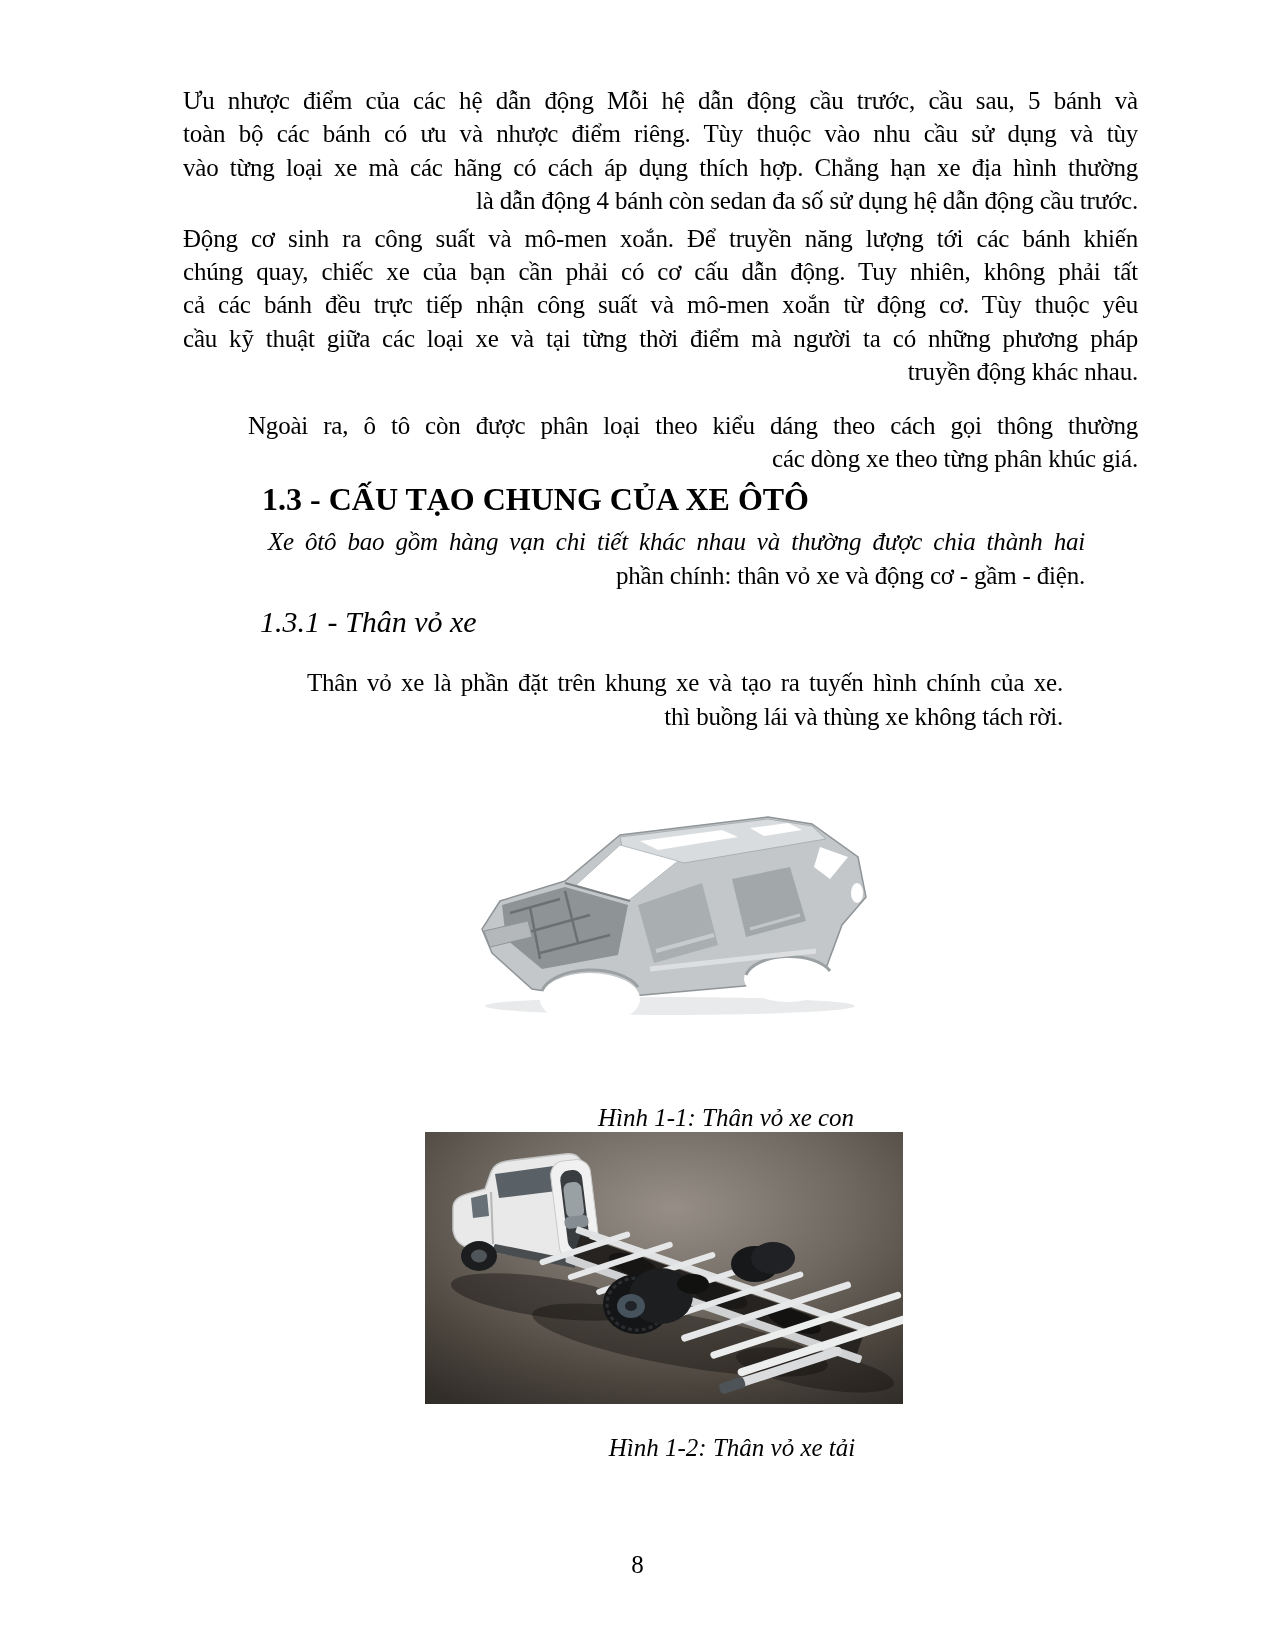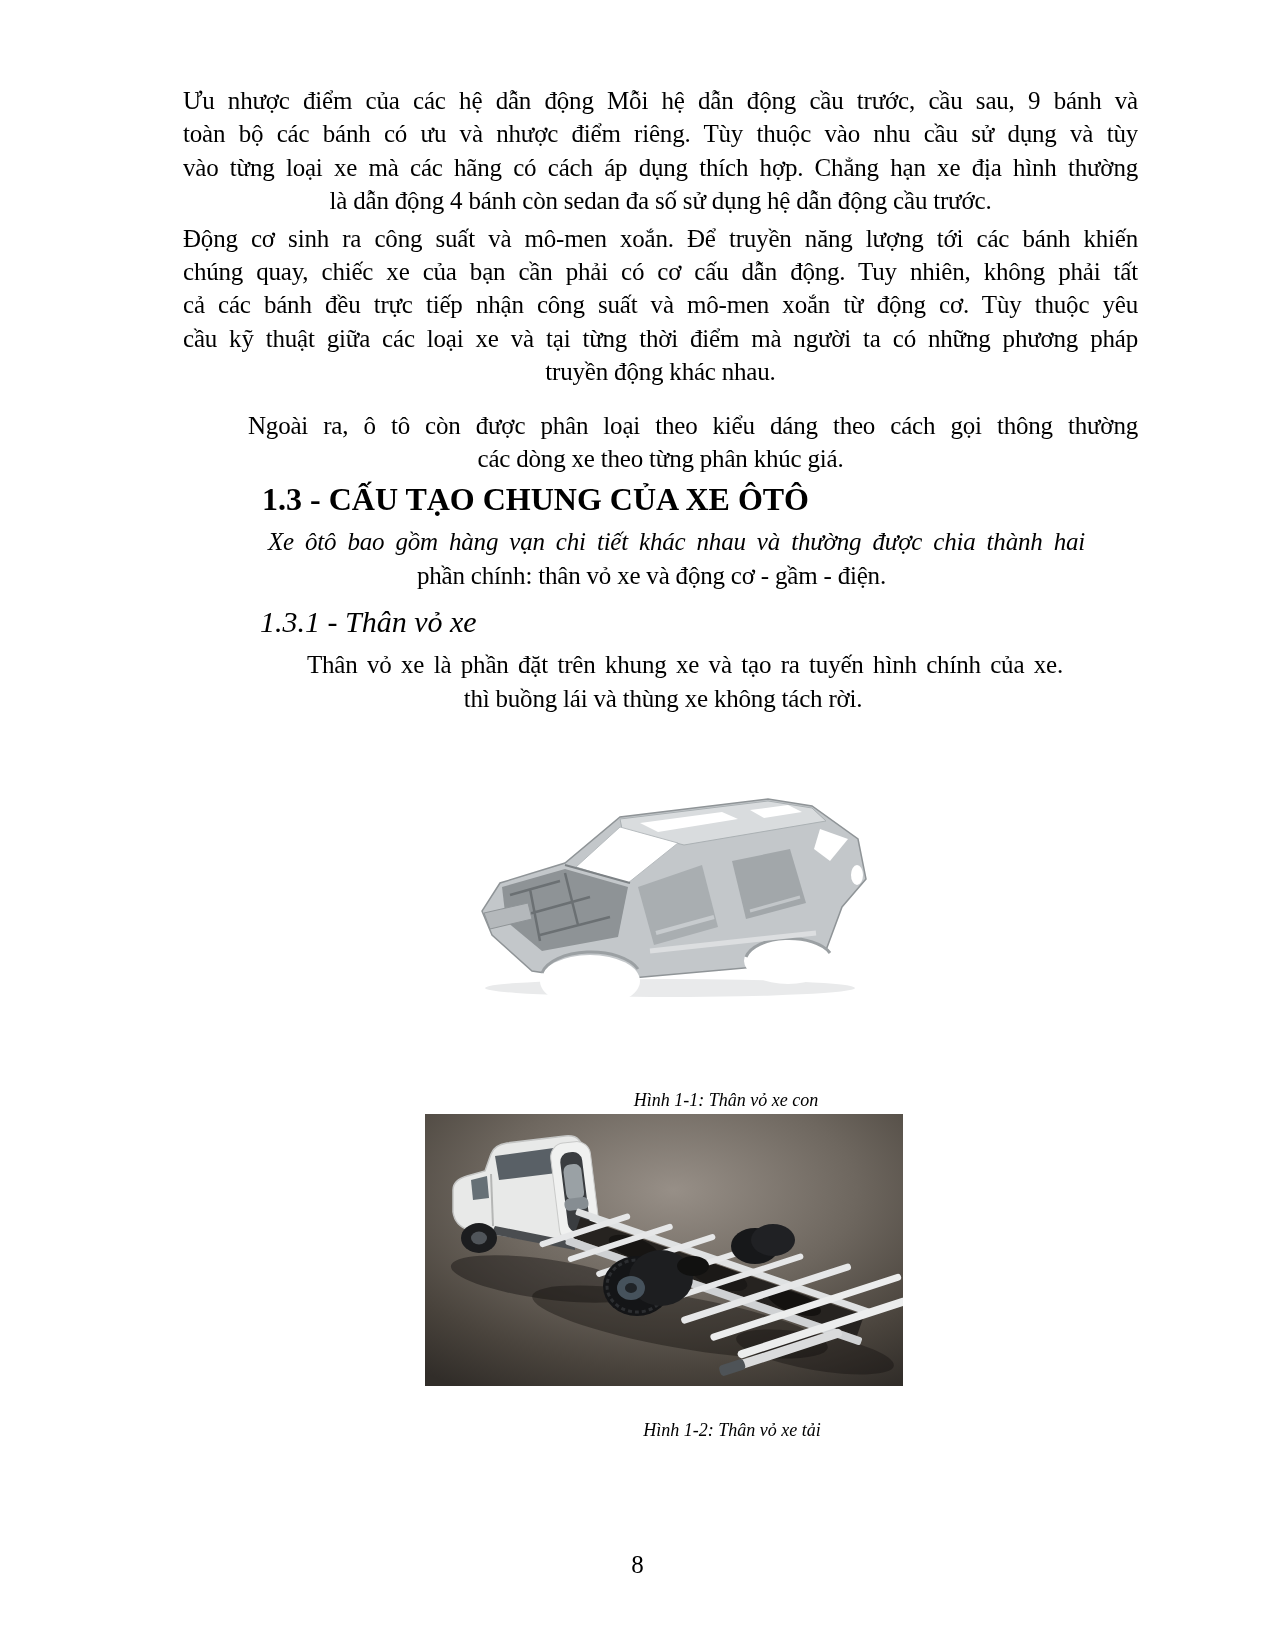--- a/index.html
+++ b/index.html
@@ -14,21 +14,21 @@
     overflow: hidden;
   }
   .content {
     position: absolute;
     left: 183px;
     top: 0;
     width: 955px;
   }
   .para { margin: 0; font-size: 25px; line-height: 33.4px; letter-spacing: -0.2px; }
   .jline { text-align: justify; text-align-last: justify; white-space: nowrap; overflow: hidden; }
-  .lline { text-align: center; white-space: nowrap; overflow: hidden; }
+  .lline { text-align: right; white-space: nowrap; overflow: hidden; }
   .p1 { margin-top: 84px; }
   .p2 { margin-top: 4px; }
   .p3 { margin-top: 20px; }
   .p3 .l0 { padding-left: 65px; }
   .heading {
     margin: 6px 0 0 79px;
     font-size: 32px;
     font-weight: bold;
     line-height: 36px;
     white-space: nowrap;
@@ -36,32 +36,32 @@
   .p4 { margin-top: 8px; margin-left: 35px; width: 867px; }
   .p4 .l0 { padding-left: 50px; font-style: italic; }
   .subheading {
     margin: 14px 0 0 77px;
     font-size: 30px;
     font-style: italic;
     font-weight: normal;
     line-height: 32px;
     white-space: nowrap;
   }
-  .p5 { margin-top: 10px; margin-left: 80px; width: 800px; }
+  .p5 { margin-top: 28px; margin-left: 80px; width: 800px; }
   .p5 .l0 { padding-left: 44px; }
   figure { margin: 0; padding: 0; }
   .fig1 { margin-top: 70px; }
   .fig1 svg { display: block; margin-left: 287px; }
   .fig1 figcaption { margin-top: 86px; }
   .fig2 { }
   .fig2 .photo-frame { margin-left: 242px; width: 478px; height: 272px; }
   .fig2 svg { display: block; }
   .fig2 figcaption { margin-top: 30px; }
   figcaption.caption {
-    font-size: 18px;
+    font-size: 25px;
     font-style: italic;
     line-height: 28px;
     text-align: center;
     white-space: nowrap;
   }
   .cap1 { padding-left: 131px; }
   .cap2 { padding-left: 143px; }
   .pagenum {
     position: absolute;
     left: 0;
@@ -72,21 +72,21 @@
     line-height: 30px;
   }
 </style>
 </head>
 <body>
 
 <div class="page">
   <div class="content">
 
     <div class="para p1">
-      <div class="jline">Ưu nhược điểm của các hệ dẫn động Mỗi hệ dẫn động cầu trước, cầu sau, 9 bánh và</div>
+      <div class="jline">Ưu nhược điểm của các hệ dẫn động Mỗi hệ dẫn động cầu trước, cầu sau, 5 bánh và</div>
       <div class="jline">toàn bộ các bánh có ưu và nhược điểm riêng. Tùy thuộc vào nhu cầu sử dụng và tùy</div>
       <div class="jline">vào từng loại xe mà các hãng có cách áp dụng thích hợp. Chẳng hạn xe địa hình thường</div>
       <div class="lline">là dẫn động 4 bánh còn sedan đa số sử dụng hệ dẫn động cầu trước.</div>
     </div>
 
     <div class="para p2">
       <div class="jline">Động cơ sinh ra công suất và mô-men xoắn. Để truyền năng lượng tới các bánh khiến</div>
       <div class="jline">chúng quay, chiếc xe của bạn cần phải có cơ cấu dẫn động. Tuy nhiên, không phải tất</div>
       <div class="jline">cả các bánh đều trực tiếp nhận công suất và mô-men xoắn từ động cơ. Tùy thuộc yêu</div>
       <div class="jline">cầu kỹ thuật giữa các loại xe và tại từng thời điểm mà người ta có những phương pháp</div>

